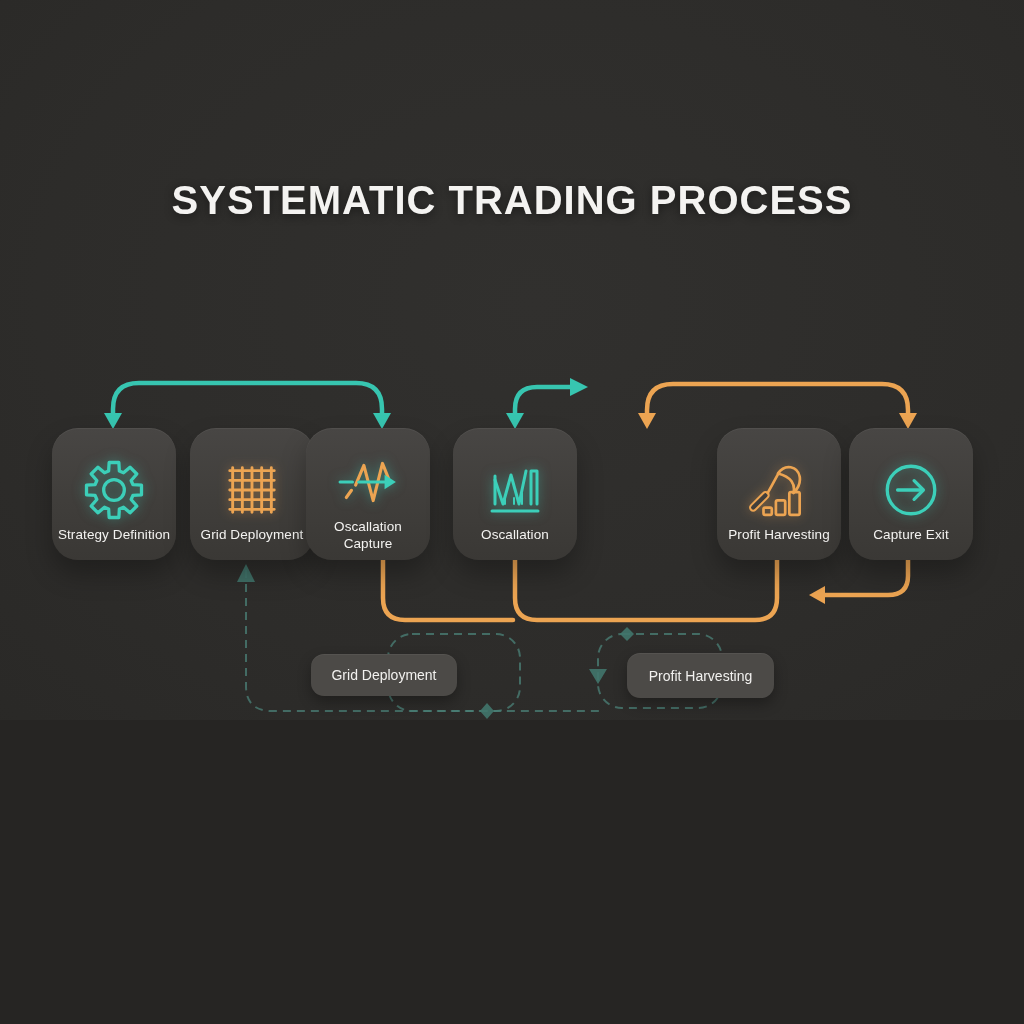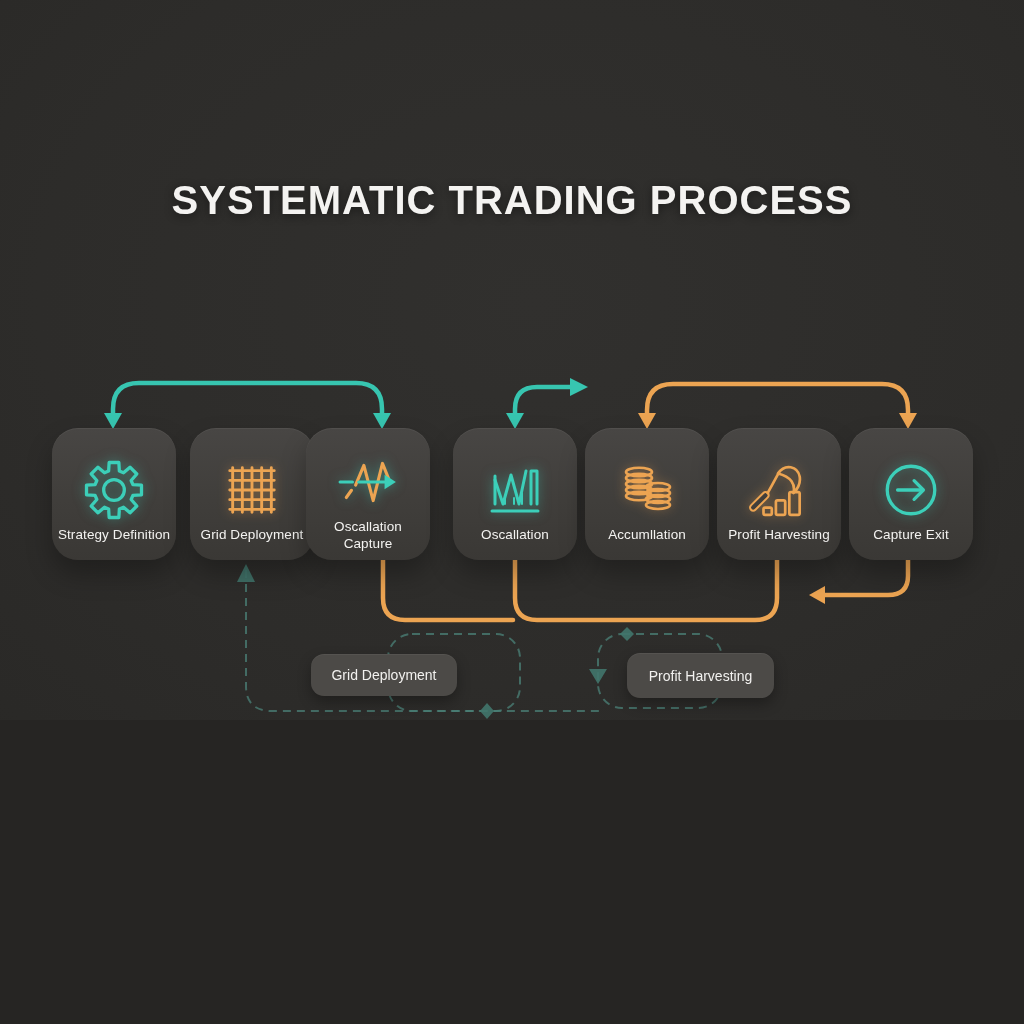--- a/index.html
+++ b/index.html
@@ -133,36 +133,20 @@
         <path d="M10,16 L10,44" stroke-width="3"></path>
         <path d="M10,20 L18,44 L26,15 L34,44 L41,11" stroke-width="3"></path>
         <path d="M46,44 L46,11 L52,11 L52,44" stroke-width="3"></path>
         <path d="M20,36 L20,44 M29,38 L29,44 M37,33 L37,44" stroke-width="2"></path>
         <path d="M7,51 L53,51" stroke-width="3"></path>
       </svg>
     </div>
     <div class="card-label">Oscallation</div>
   </div>
 
-  <div class="card" style="left:585px">
-    <div class="icon-wrap">
-      <svg class="icon-orange" width="60" height="60" viewBox="0 0 60 60" fill="none" stroke="#eca452" stroke-width="2.6">
-        <ellipse cx="22" cy="12" rx="13" ry="4.2"></ellipse>
-        <ellipse cx="22" cy="18" rx="13" ry="4.2"></ellipse>
-        <ellipse cx="22" cy="24" rx="13" ry="4.2"></ellipse>
-        <ellipse cx="22" cy="30" rx="13" ry="4.2"></ellipse>
-        <ellipse cx="22" cy="36" rx="13" ry="4.2"></ellipse>
-        <ellipse cx="41" cy="27" rx="12" ry="4"></ellipse>
-        <ellipse cx="41" cy="33" rx="12" ry="4"></ellipse>
-        <ellipse cx="41" cy="39" rx="12" ry="4"></ellipse>
-        <ellipse cx="41" cy="45" rx="12" ry="4"></ellipse>
-      </svg>
-    </div>
-    <div class="card-label">Accumllation</div>
-  </div>
 
   <div class="card" style="left:717px">
     <div class="icon-wrap">
       <svg class="icon-orange" width="62" height="62" viewBox="0 0 60 60" fill="none" stroke-linecap="round" stroke-linejoin="round">
         <path d="M5,47 L17,35" stroke="#eca452" stroke-width="8"></path>
         <path d="M5,47 L17,35" stroke="#403e3b" stroke-width="4"></path>
         <path d="M19,33 L30,13" stroke="#eca452" stroke-width="2.6"></path>
         <path d="M29,14 C36,4 48,7 50,17 C51,23 48,29 44,33 C46,25 42,17 29,14 Z" stroke="#eca452" stroke-width="2.6"></path>
         <rect x="15" y="47" width="8" height="7" rx="1.5" stroke="#eca452" stroke-width="2.6"></rect>
         <rect x="27" y="40" width="9" height="14" rx="1.5" stroke="#eca452" stroke-width="2.6"></rect>

